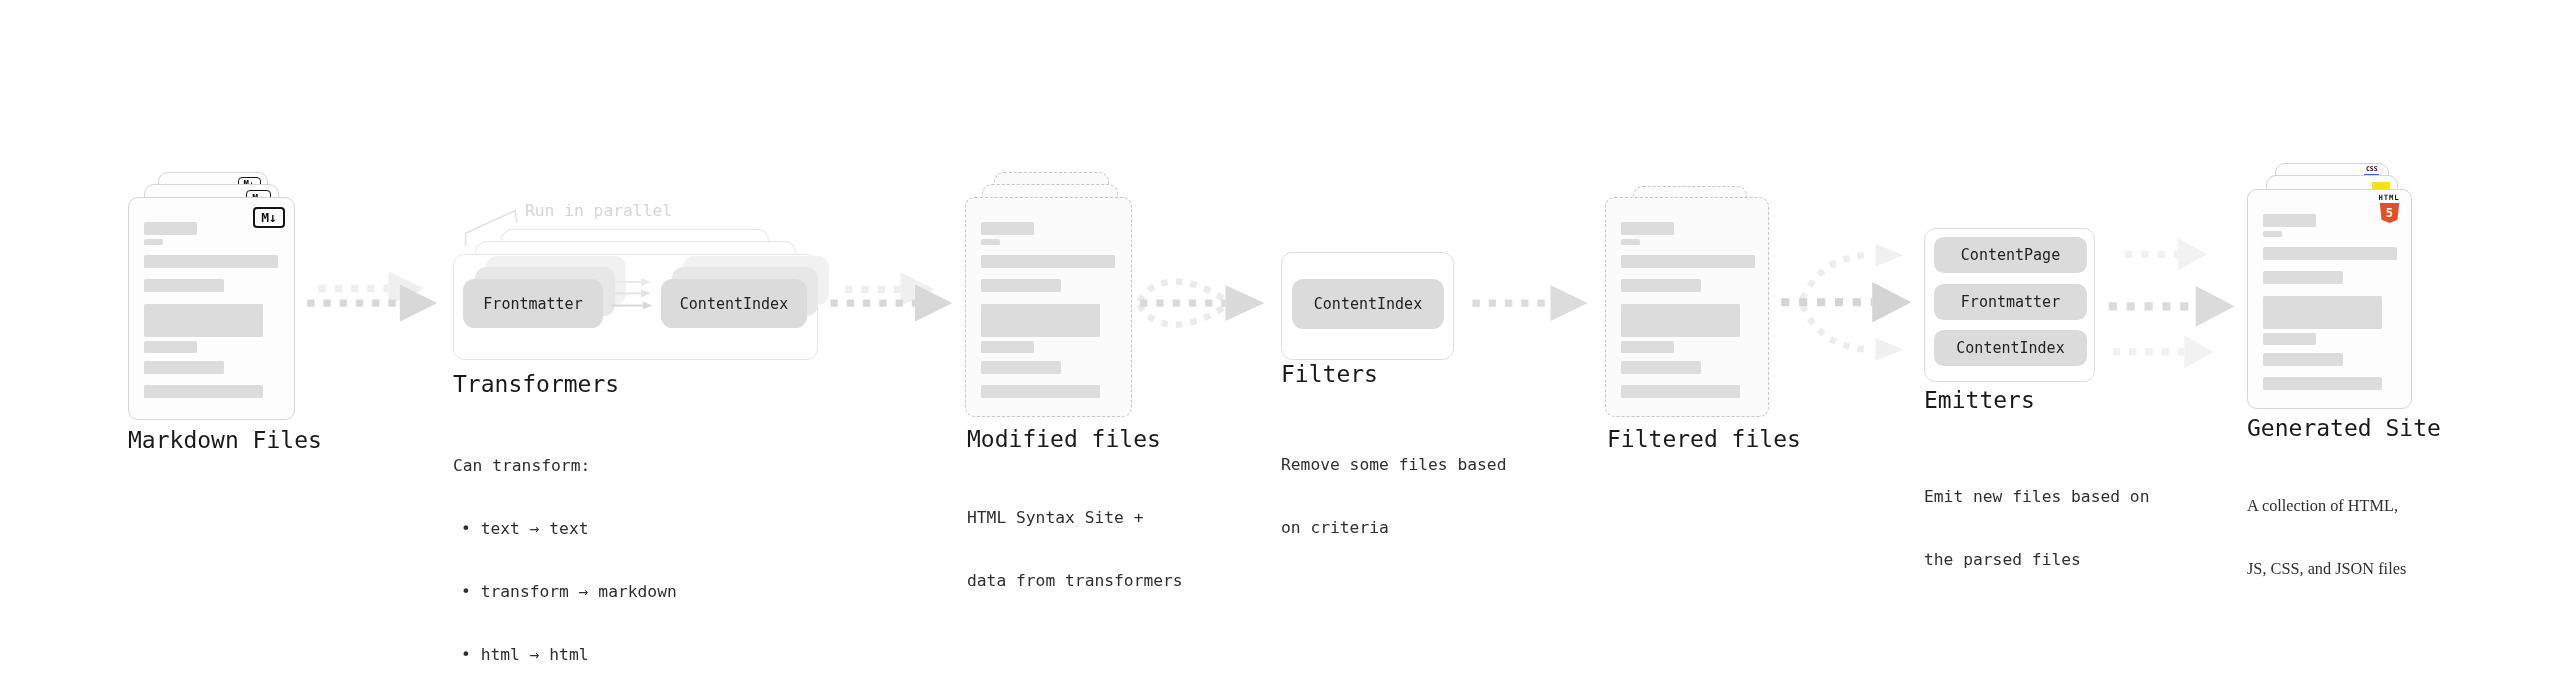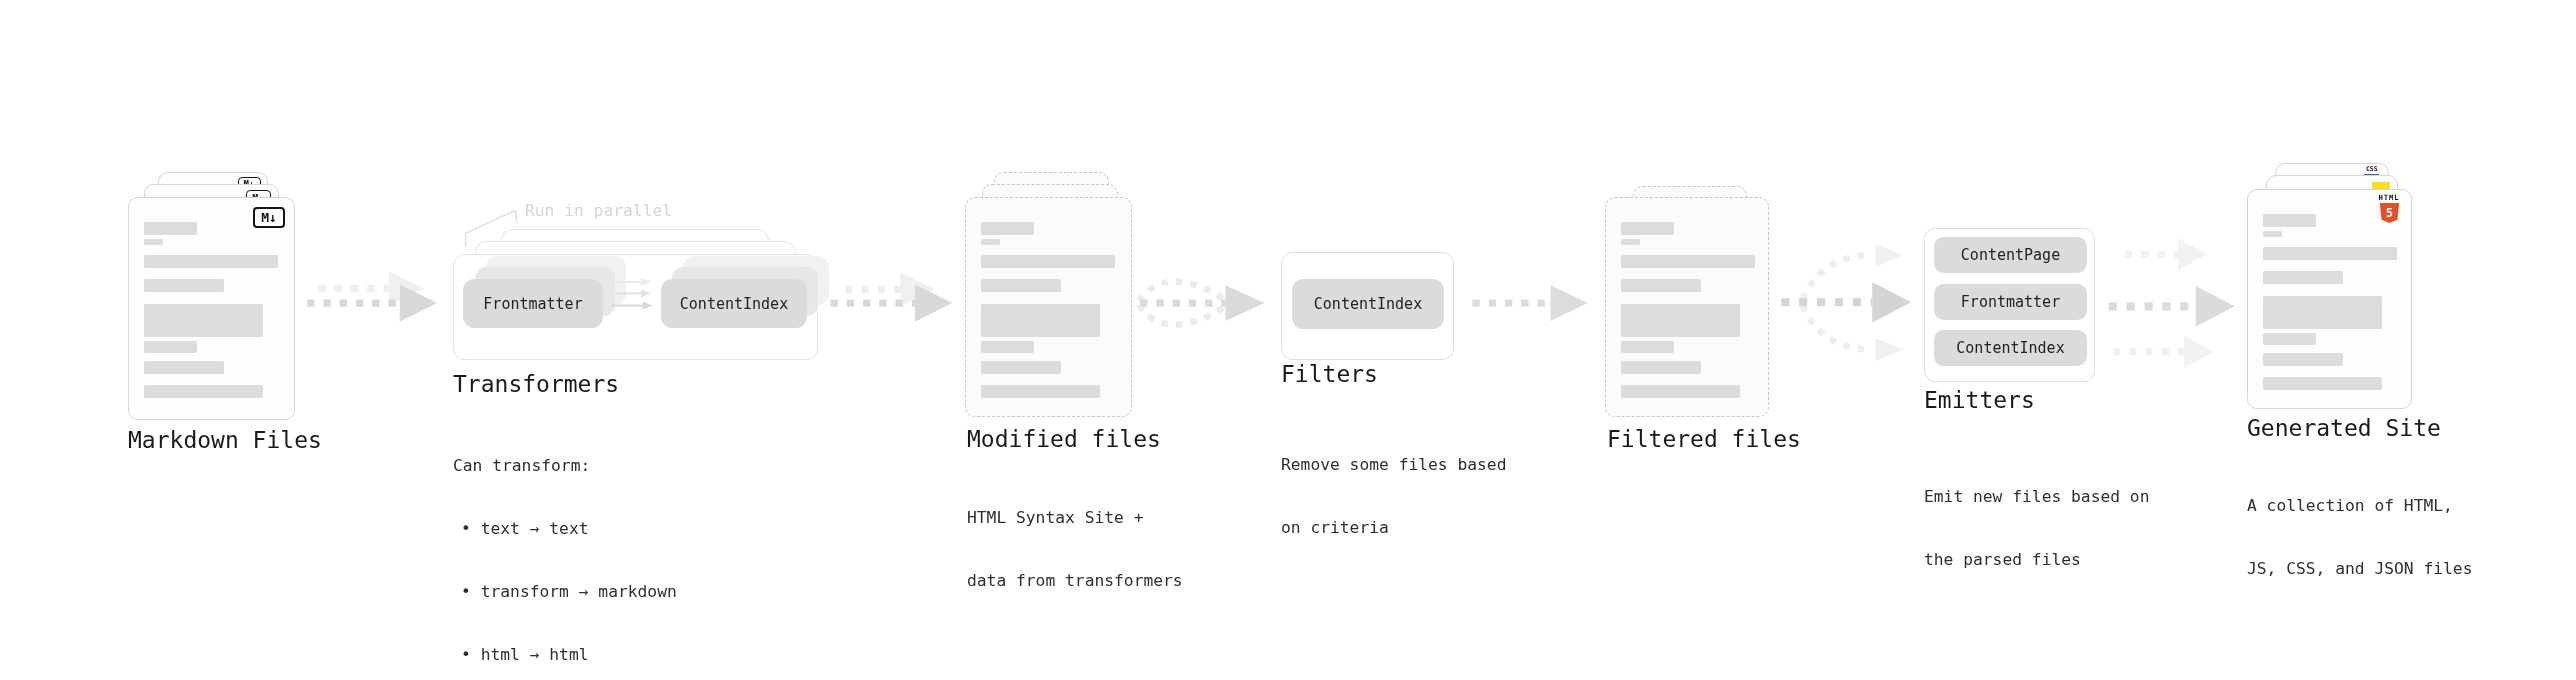--- a/index.html
+++ b/index.html
@@ -232,21 +232,21 @@
     <div class="doc-bar" style="width: 53px; height: 13px; top: 24.4px;"></div>
         <div class="doc-bar" style="width: 18.7px; height: 5.7px; top: 41px;"></div>
         <div class="doc-bar" style="width: 134px; height: 13px; top: 57px;"></div>
         <div class="doc-bar" style="width: 80px; height: 13px; top: 81px;"></div>
         <div class="doc-bar" style="width: 119px; height: 32.5px; top: 106px;"></div>
         <div class="doc-bar" style="width: 53px; height: 12.2px; top: 143px;"></div>
         <div class="doc-bar" style="width: 80px; height: 13px; top: 163px;"></div>
         <div class="doc-bar" style="width: 119px; height: 13px; top: 187px;"></div>
       </div>
     <div class="stage-title" style="left:2247px; top:416px;">Generated Site</div>
-    <div class="stage-desc" style="left:2247px; top:453px;">
+    <div class="stage-desc" style="left:2247px; top:453px;font-family:Liberation Serif, serif;">
       <div>A collection of HTML,</div>
       <div>JS, CSS, and JSON files</div>
     </div>
   </div>
 
   <svg class="layer" width="2576" height="681" viewBox="0 0 3170 838">
     <g>
       <polyline points="573,303 573,287 634,259 636,274" fill="none" stroke="#e1e1e1" stroke-width="2"></polyline>
     </g>
     <g>

